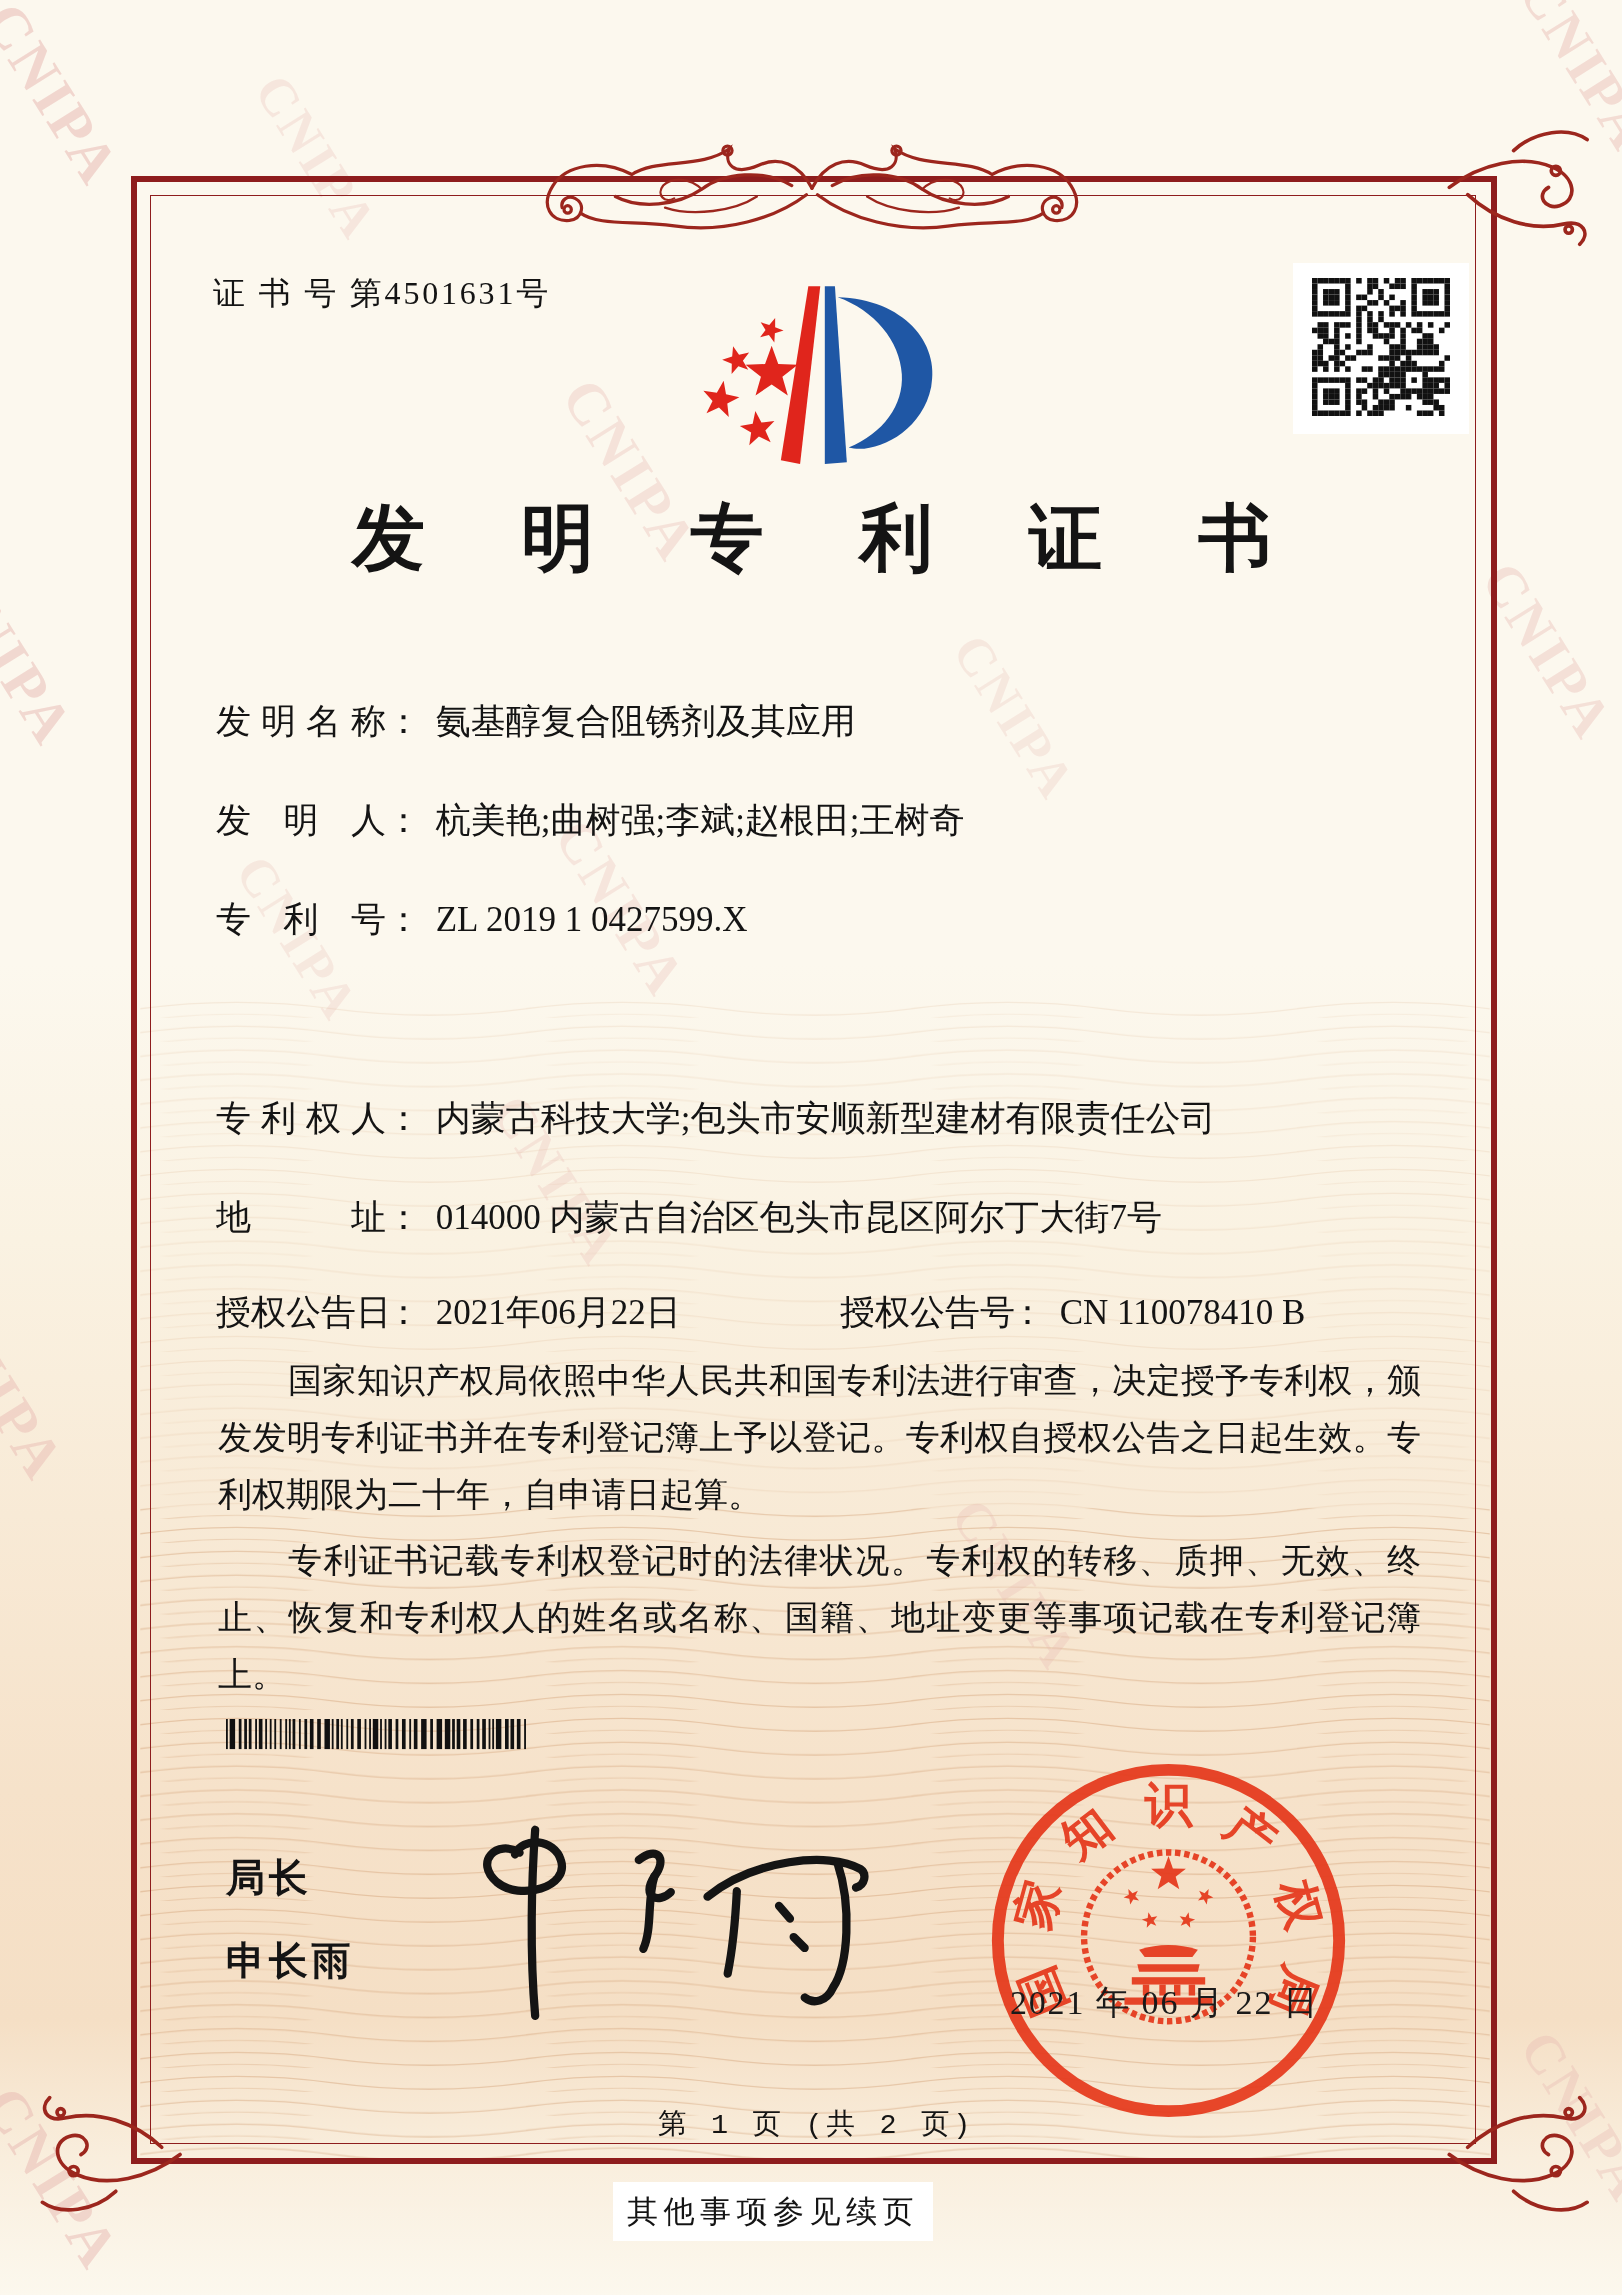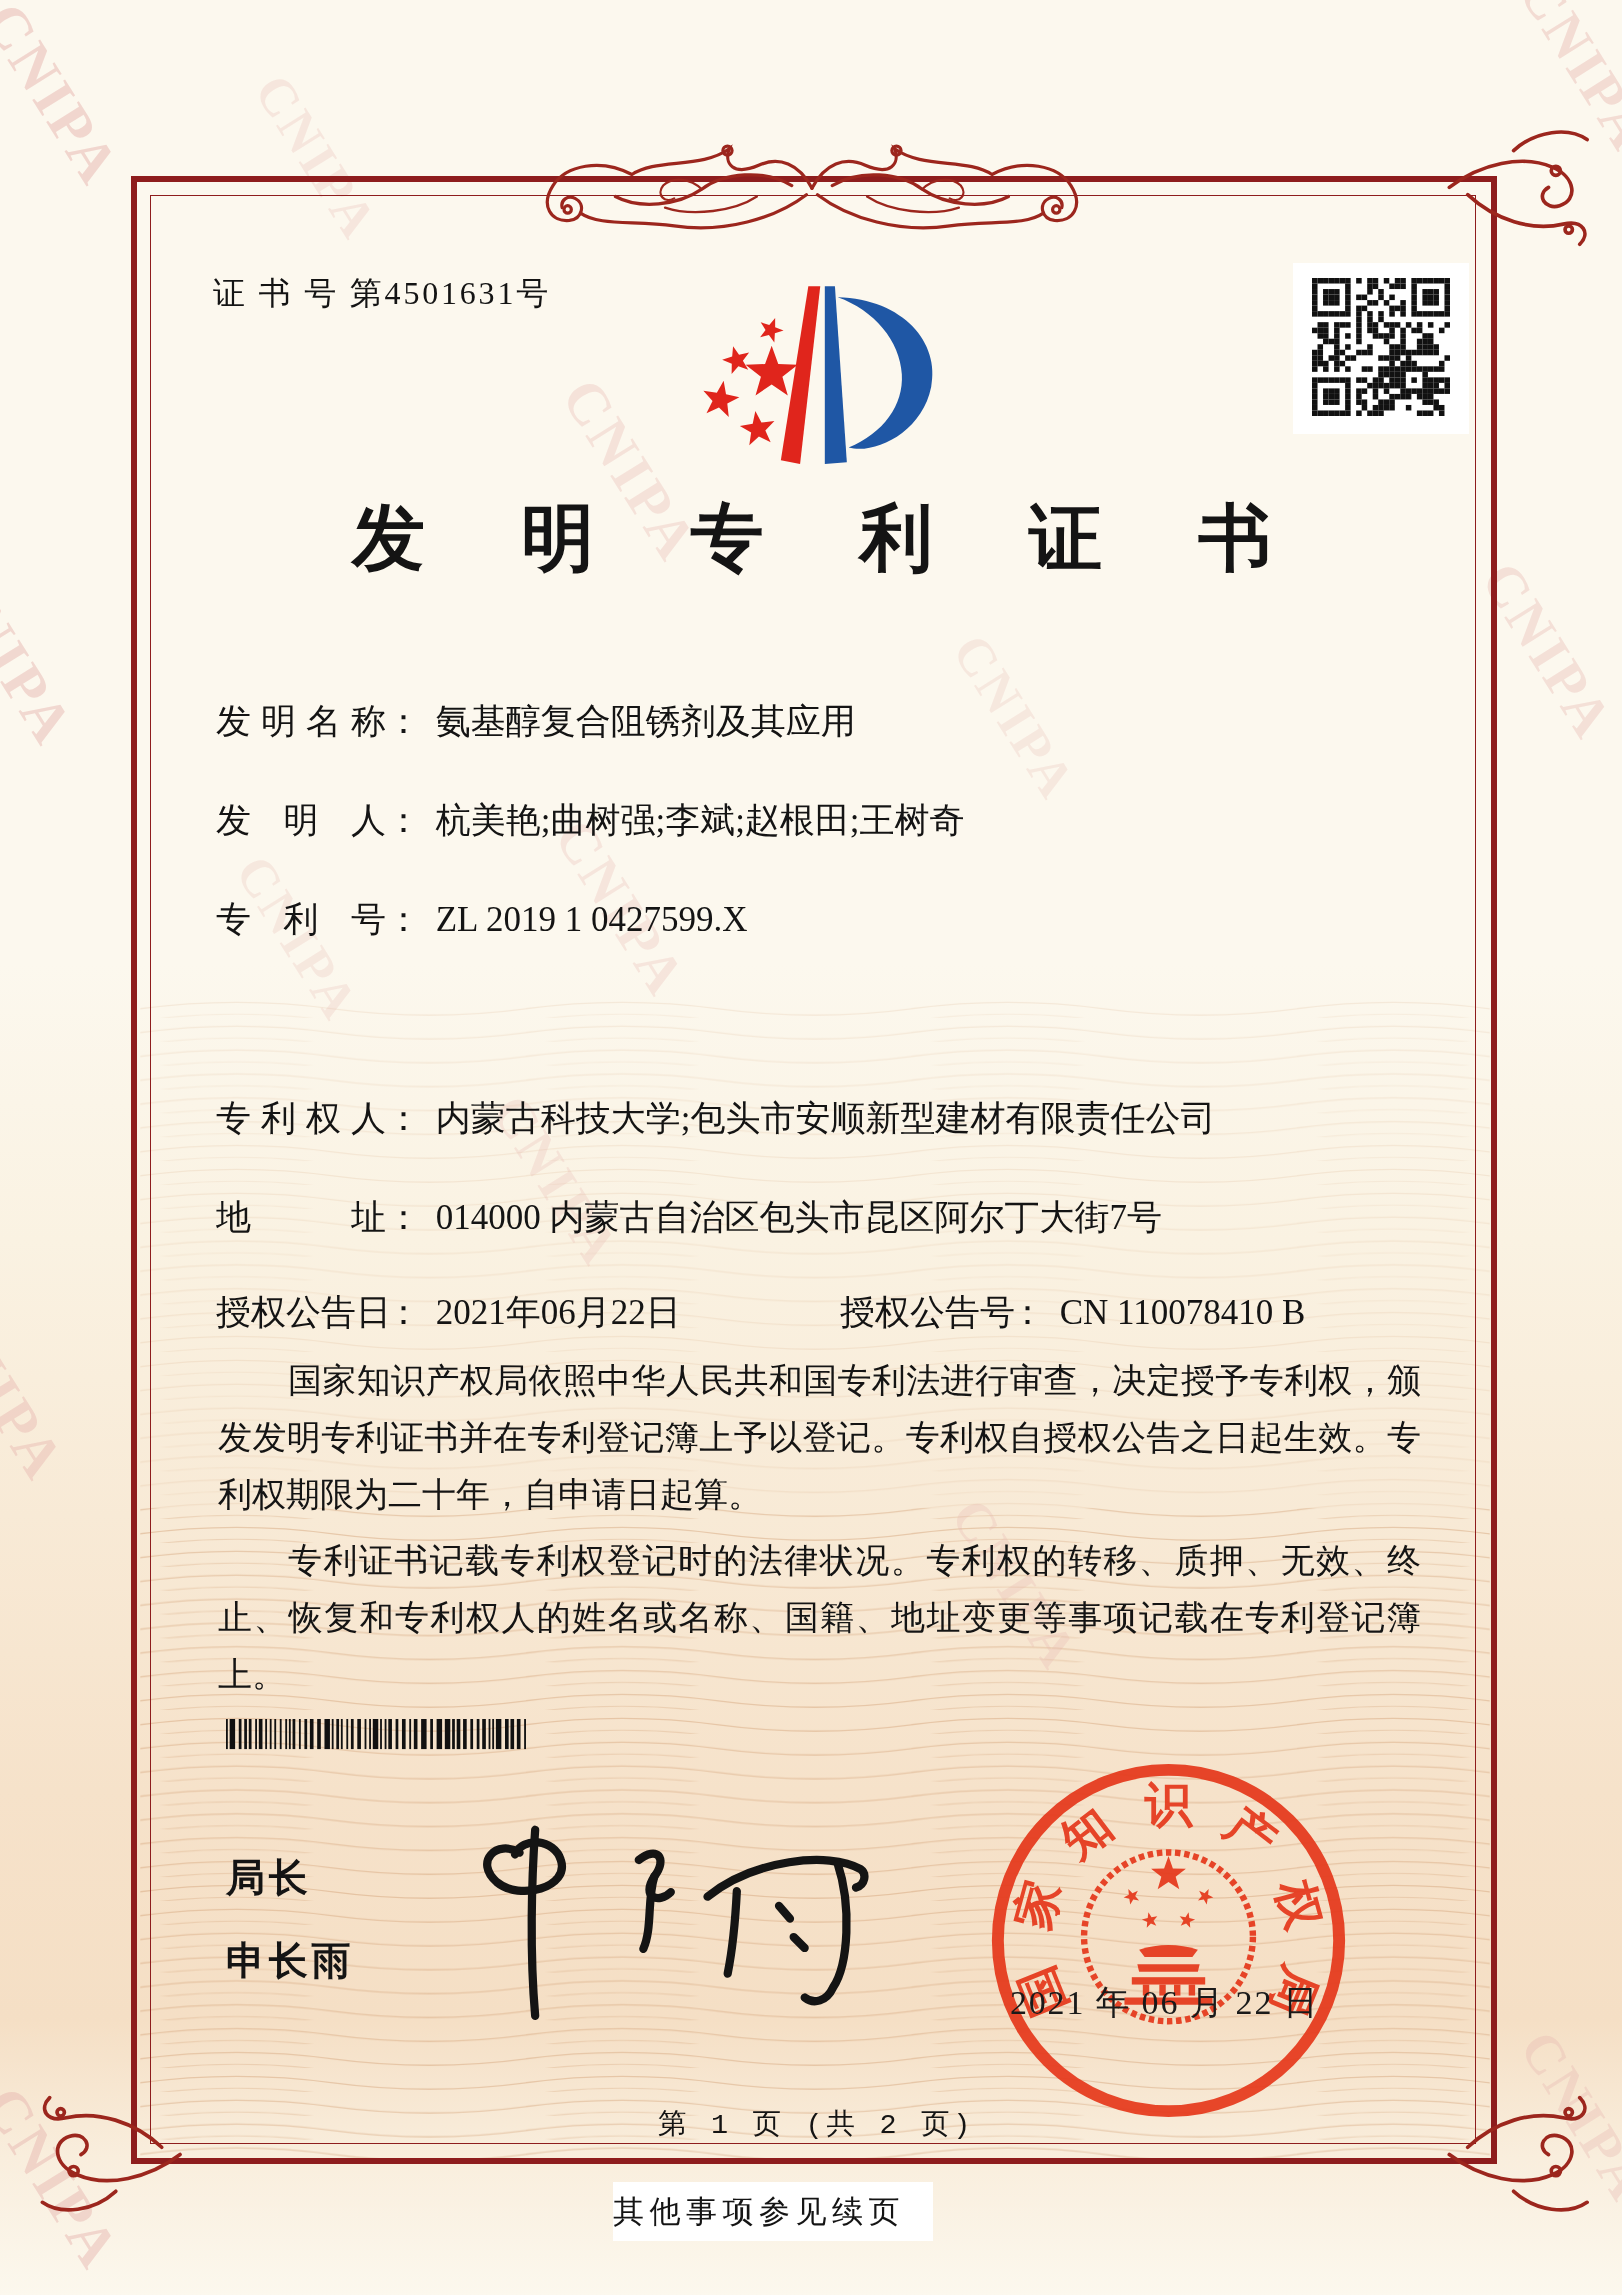--- a/index.html
+++ b/index.html
@@ -39,21 +39,21 @@
   
   .officer{left:226px;z-index:3;font-family:"Liberation Sans","DejaVu Sans",sans-serif;
            font-weight:bold;font-size:39px;letter-spacing:3.7px;}
   .sig{left:432px;top:1816px;z-index:3;}
   
   .seal{left:985px;top:1757px;z-index:4;}
   .seal-date{left:1010px;top:1980px;width:312px;font-size:34px;letter-spacing:1.8px;z-index:5;color:#1a1a1a;}
   
   .page-info{left:588px;top:2105px;width:386px;text-align:right;font-size:28.5px;letter-spacing:3.7px;z-index:3;font-family:Liberation Mono, monospace;}
   .cont-note{left:613px;top:2182px;width:320px;height:59px;background:#ffffff;z-index:3;
-             line-height:59px;font-size:31px;letter-spacing:5.5px;}
+             text-align:center;line-height:59px;font-size:31px;letter-spacing:5.5px;}
   .qr-patch{left:1293px;top:263px;width:176px;height:171px;background:#ffffff;z-index:3;}
   .qr{left:1312px;top:278px;z-index:4;}
   .logo{left:691px;top:253px;z-index:3;}
   .waves{position:absolute;left:140px;top:994px;z-index:0;}
   .orn{position:absolute;left:0;top:0;z-index:2;pointer-events:none;}
 </style>
 </head>
 <body>
 
 <div class="page">

